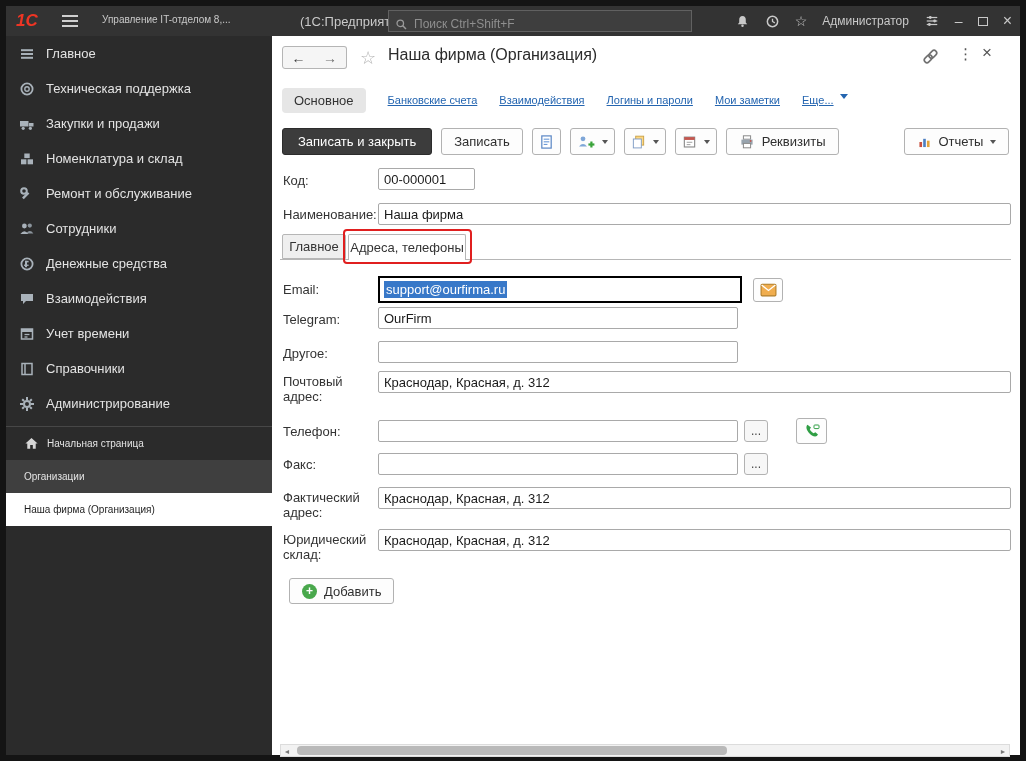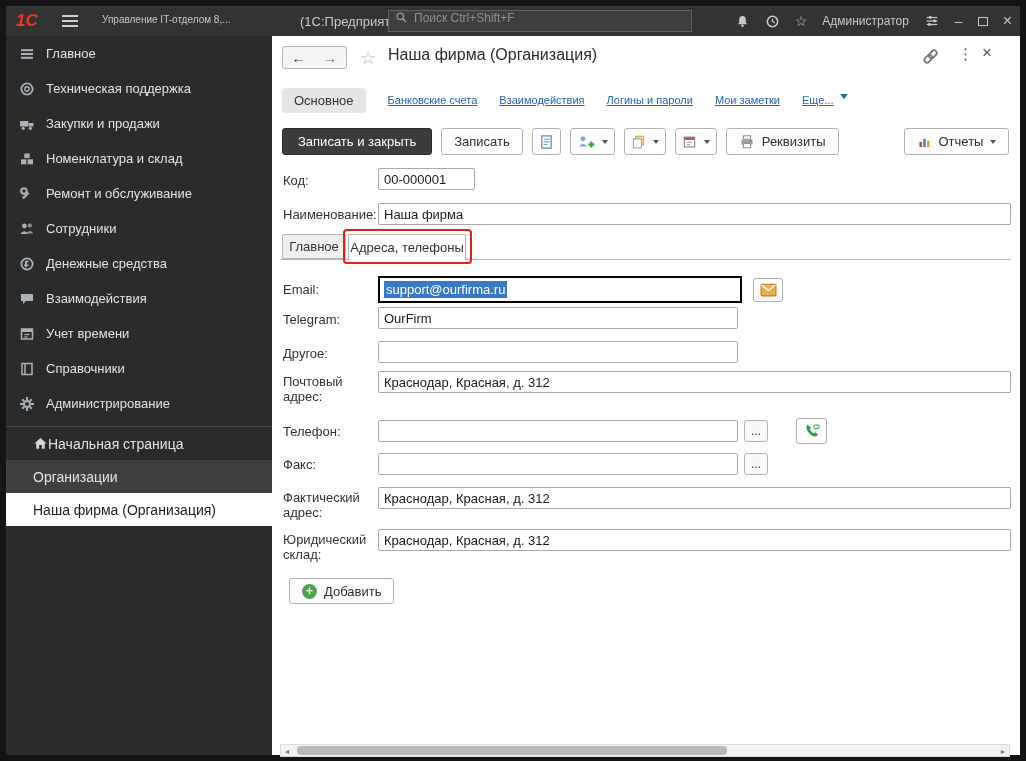--- a/index.html
+++ b/index.html
@@ -6,34 +6,34 @@
   body { background:#9a9a9a; font-family:"Liberation Sans", sans-serif; }
   .window { position:relative; width:1026px; height:761px; background:#141414; overflow:hidden; }
 
   
   .titlebar { position:absolute; left:6px; top:6px; width:1014px; height:30px; background:#333333; }
   .logo { position:absolute; left:10px; top:5px; color:#ee3524; font-weight:bold; font-style:italic; font-size:17px; }
   .hamburger { position:absolute; left:56px; top:9px; display:flex; flex-direction:column; gap:3px; cursor:pointer; }
   .hamburger i { display:block; width:16px; height:2px; background:#cfcfcf; }
   .tb-title { position:absolute; left:96px; top:8px; color:#c9c9c9; font-size:10px; white-space:nowrap; }
   .tb-app { position:absolute; left:294px; top:8px; color:#c9c9c9; font-size:13px; white-space:nowrap; }
-  .searchbox { position:absolute; left:382px; top:4px; width:304px; height:22px; background:#3e3e3e; border:1px solid #616161; display:flex; align-items:flex-start; gap:6px; padding:0 6px; cursor:text; }
+  .searchbox { position:absolute; left:382px; top:4px; width:304px; height:22px; background:#3e3e3e; border:1px solid #616161; display:flex; align-items:flex-end; gap:6px; padding:0 6px; cursor:text; }
   .searchbox .ph { color:#8f8f8f; font-size:12px; }
   .tb-right { position:absolute; right:8px; top:0; height:30px; display:flex; align-items:center; gap:15px; }
   .tb-glyph { color:#c9c9c9; font-size:14px; cursor:pointer; }
   .user { color:#c9c9c9; font-size:12px; cursor:pointer; }
   .minbtn { color:#c9c9c9; font-size:14px; cursor:pointer; }
   .maxbtn { width:10px; height:9px; border:1px solid #c9c9c9; cursor:pointer; }
   .closebtn { color:#c9c9c9; font-size:16px; cursor:pointer; }
 
   
   .sidebar { position:absolute; left:6px; top:36px; width:266px; height:719px; background:#2b2b2b; }
   .sb-item { height:35px; display:flex; align-items:center; gap:11px; padding-left:13px; color:#e3e3e3; font-size:13px; cursor:pointer; }
   .sb-sep { margin-top:5px; border-top:1px solid #474747; }
-  .win-item { height:33px; display:flex; align-items:center; padding-left:27px; color:#e3e3e3; font-size:14px; cursor:pointer; }
+  .win-item { height:33px; display:flex; align-items:center; gap:8px; padding-left:18px; color:#e3e3e3; font-size:10px; cursor:pointer; }
   .win-item.alt { background:#3f3f3f; }
   .win-item.active { background:#ffffff; color:#1d1d1d; }
 
   
   .main { position:absolute; left:272px; top:36px; width:748px; height:719px; background:#ffffff; }
   .navbtn { position:absolute; top:10px; width:33px; height:23px; background:#f5f5f5; border:1px solid #b5b5b5; color:#3c3c3c; font-size:14px; display:flex; align-items:center; justify-content:center; cursor:pointer; }
   .navbtn.back { left:10px; border-radius:3px 0 0 3px; }
   .navbtn.fwd  { left:42px; border-radius:0 3px 3px 0; border-left:none; color:#6d6d6d; }
   .fav-star { position:absolute; left:88px; top:11px; color:#b3b3b3; font-size:18px; cursor:pointer; }
   .page-title { position:absolute; left:116px; top:10px; font-size:16px; color:#2b2b2b; white-space:nowrap; }

